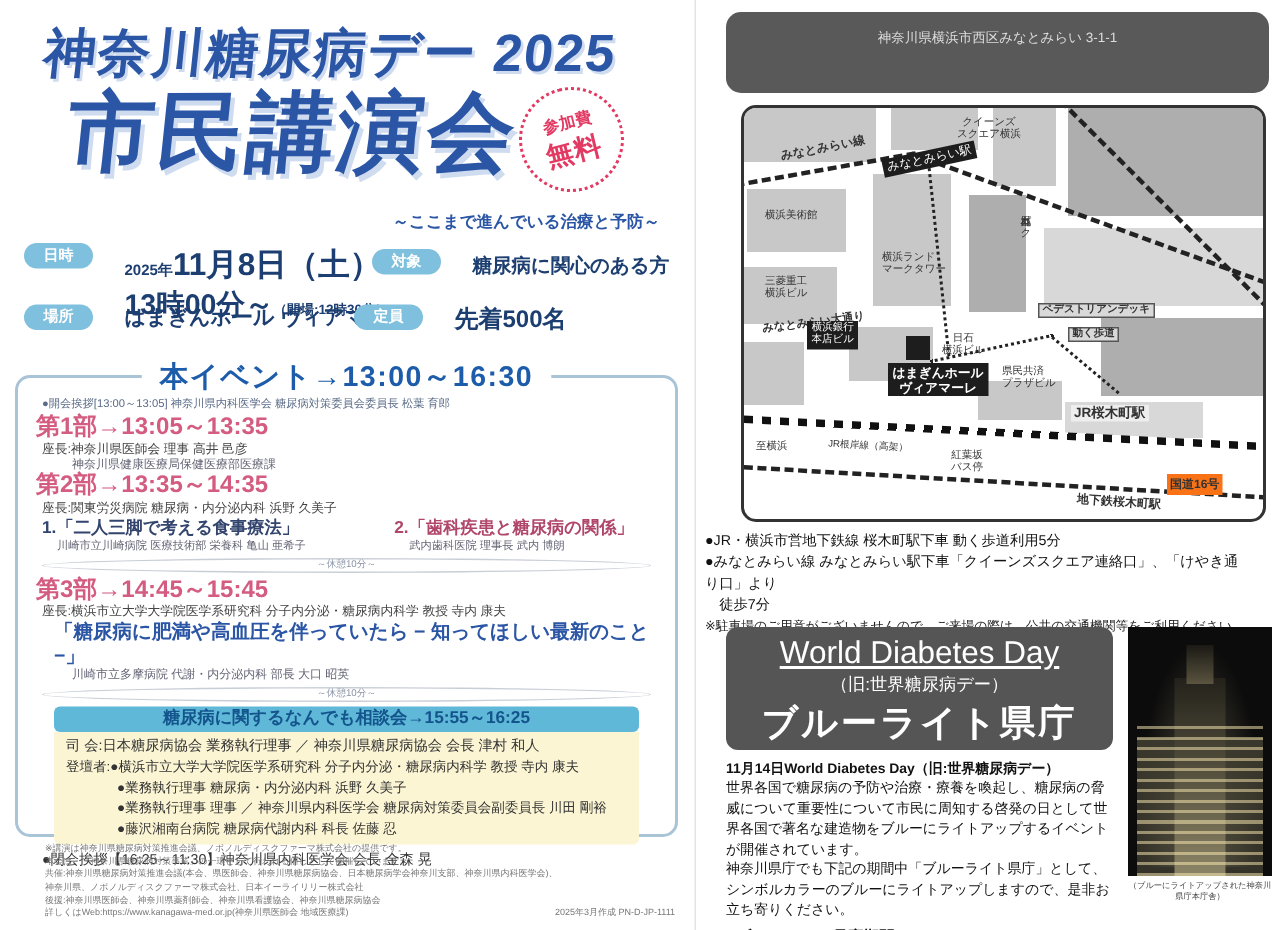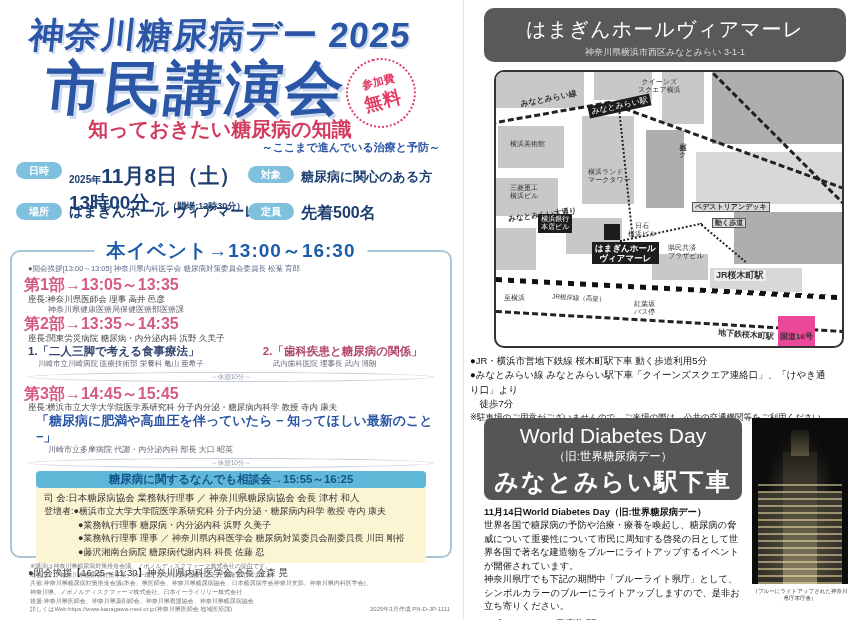--- a/index.html
+++ b/index.html
@@ -25,25 +25,25 @@
   .fee-badge .l1 { font-size:11px; font-weight:bold; }
   .fee-badge .l2 { font-size:18px; font-weight:bold; letter-spacing:1px; }
   .subtitle  { position:absolute; left:0; top:116px; width:440px; text-align:center;
     font-size:20px; font-weight:bold; color:#d23a5e; }
   .subtitle2 { position:absolute; left:0; top:140px; width:440px; text-align:right;
     font-size:11px; font-weight:bold; color:#2b55a5; }
 
   .pill { display:inline-block; width:46px; height:17px; border-radius:9px;
     background:#7fc0de; color:#fff; font-size:10px; font-weight:bold;
     text-align:center; line-height:17px; vertical-align:top; }
-  .info-row { position:absolute; display:flex; gap:7px; align-items:flex-start; }
+  .info-row { position:absolute; display:flex; gap:21px; align-items:flex-start; }
   .ir-datetime { left:16px; top:162px; }
   .ir-place    { left:16px; top:203px; }
   .ir-target   { left:248px; top:166px; }
-  .ir-capacity { left:248px; top:203px; }
+  .ir-capacity { left:236px; top:203px; }
   .navy { color:#1c3e70; }
   .dt-prefix { font-size:10px; font-weight:bold; }
   .dt-main   { font-size:21px; font-weight:bold; }
   .dt-line2  { font-size:19px; font-weight:bold; }
   .dt-note   { font-size:9px;  font-weight:bold; }
   .place-name { font-size:14px; font-weight:bold; }
   .place-addr { font-size:8.5px; }
   .target-txt { font-size:13px; font-weight:bold; padding-top:2px; }
   .cap-txt    { font-size:16px; font-weight:bold; }
 
@@ -98,21 +98,21 @@
   .mlabel.hl { background:#d9d9d9; border:1px solid #555; padding:0 2px; font-weight:bold; }
   .mlabel.vert { writing-mode:vertical-rl; }
   .bldg { position:absolute; background:#1d1d1d; }
 
   .access { position:absolute; left:0; top:354px; width:362px; }
   .acc-line { font-size:9.5px; color:#111; line-height:1.5; }
   .acc-note { font-size:8.5px; color:#222; line-height:1.5; }
 
   .wdd-box { position:absolute; left:14px; top:418px; width:258px; height:82px;
     background:#555; border-radius:8px; color:#fff; text-align:center; padding-top:6px; }
-  .wdd-title  { font-size:21px; }
+  .wdd-title  { font-size:21px;text-decoration:underline; }
   .wdd-sub    { font-size:11.5px; margin-top:1px; }
   .wdd-title2 { font-size:24px; font-weight:bold; margin-top:2px; letter-spacing:2px; }
   .wdd-body { position:absolute; left:14px; top:506px; width:260px; }
   .wdd-lead { font-size:9.3px; font-weight:bold; color:#111; line-height:1.45; }
   .wdd-p { font-size:9.3px; color:#111; line-height:1.45; }
   .wdd-period-label { font-size:10.5px; font-weight:bold; color:#111; margin-top:4px; }
 
   .photo { position:absolute; left:282px; top:418px; width:96px; height:166px;
     background:#0c0c0c; overflow:hidden; }
   .glow { position:absolute; left:8px; top:10px; width:80px; height:150px;
@@ -138,21 +138,20 @@
   <div class="page page-left">
 
     <div class="title1">神奈川糖尿病デー 2025</div>
     <div class="title2">市民講演会</div>
 
     <div class="fee-badge">
       <span class="l1">参加費</span>
       <span class="l2">無料</span>
     </div>
 
-    <div class="subtitle">知っておきたい糖尿病の知識</div>
     <div class="subtitle2">～ここまで進んでいる治療と予防～</div>
 
     <div class="info-row ir-datetime">
       <span class="pill">日時</span>
       <div class="navy">
         <div>
           <span class="dt-prefix">2025年</span><span class="dt-main">11月8日（土）</span>
         </div>
         <div>
           <span class="dt-line2">13時00分～</span><span class="dt-note">（開場:12時30分）</span>
@@ -227,21 +226,20 @@
       <div class="f-line f-last">
         <span>詳しくはWeb:https://www.kanagawa-med.or.jp(神奈川県医師会 地域医療課)</span>
         <span>2025年3月作成 PN-D-JP-1111</span>
       </div>
     </div>
   </div>
 
   <div class="page page-right">
 
     <div class="venue-header">
-      <div class="venue-name">はまぎんホールヴィアマーレ</div>
       <div class="venue-addr">神奈川県横浜市西区みなとみらい 3-1-1</div>
     </div>
 
     <div class="map-box">
 
       <div class="blk" style="left:0;top:0;width:88px;height:36px;"></div>
       <div class="blk" style="left:98px;top:0;width:58px;height:28px;"></div>
       <div class="blk dk" style="left:216px;top:0;width:130px;height:72px;"></div>
       <div class="blk" style="left:166px;top:0;width:42px;height:52px;"></div>
       <div class="blk" style="left:2px;top:54px;width:66px;height:42px;"></div>
@@ -296,41 +294,41 @@
       </div>
       <div class="mlabel blk-label" style="left:96px;top:170px;text-align:center;font-size:8.5px;font-weight:bold;">
         <span>はまぎんホール</span><br>
         <span>ヴィアマーレ</span>
       </div>
       <div class="mlabel" style="left:172px;top:172px;">
         <span>県民共済</span><br>
         <span>プラザビル</span>
       </div>
       <div class="mlabel b" style="left:218px;top:198px;font-size:9px;background:#eee;padding:0 2px;">JR桜木町駅</div>
-      <div class="mlabel b" style="left:282px;top:244px;font-size:8px;background:#ec4899;padding:16px 2px;">国道16号</div>
+      <div class="mlabel b" style="left:282px;top:244px;font-size:8px;background:#f97316;padding:2px 2px;">国道16号</div>
       <div class="mlabel b" style="left:222px;top:258px;transform:rotate(4deg);font-size:8px;">地下鉄桜木町駅</div>
       <div class="mlabel" style="left:56px;top:222px;transform:rotate(3deg);font-size:6.5px;">JR根岸線（高架）</div>
       <div class="mlabel" style="left:138px;top:228px;text-align:center;">
         <span>紅葉坂</span><br>
         <span>バス停</span>
       </div>
       <div class="mlabel" style="left:8px;top:222px;">至横浜</div>
     </div>
 
     <div class="access">
       <div class="acc-line">●JR・横浜市営地下鉄線 桜木町駅下車 動く歩道利用5分</div>
       <div class="acc-line">●みなとみらい線 みなとみらい駅下車「クイーンズスクエア連絡口」、「けやき通り口」より</div>
       <div class="acc-line">　徒歩7分</div>
       <div class="acc-note">※駐車場のご用意がございませんので、ご来場の際は、公共の交通機関等をご利用ください。</div>
     </div>
 
     <div class="wdd-box">
       <div class="wdd-title">World Diabetes Day</div>
       <div class="wdd-sub">（旧:世界糖尿病デー）</div>
-      <div class="wdd-title2">みなとみらい駅下車</div>
+      <div class="wdd-title2">ブルーライト県庁</div>
     </div>
 
     <div class="photo">
       <div class="glow"></div>
       <div class="wing l"></div>
       <div class="wing r"></div>
       <div class="tower"></div>
       <div class="tower-top"></div>
       <div class="windows"></div>
     </div>

